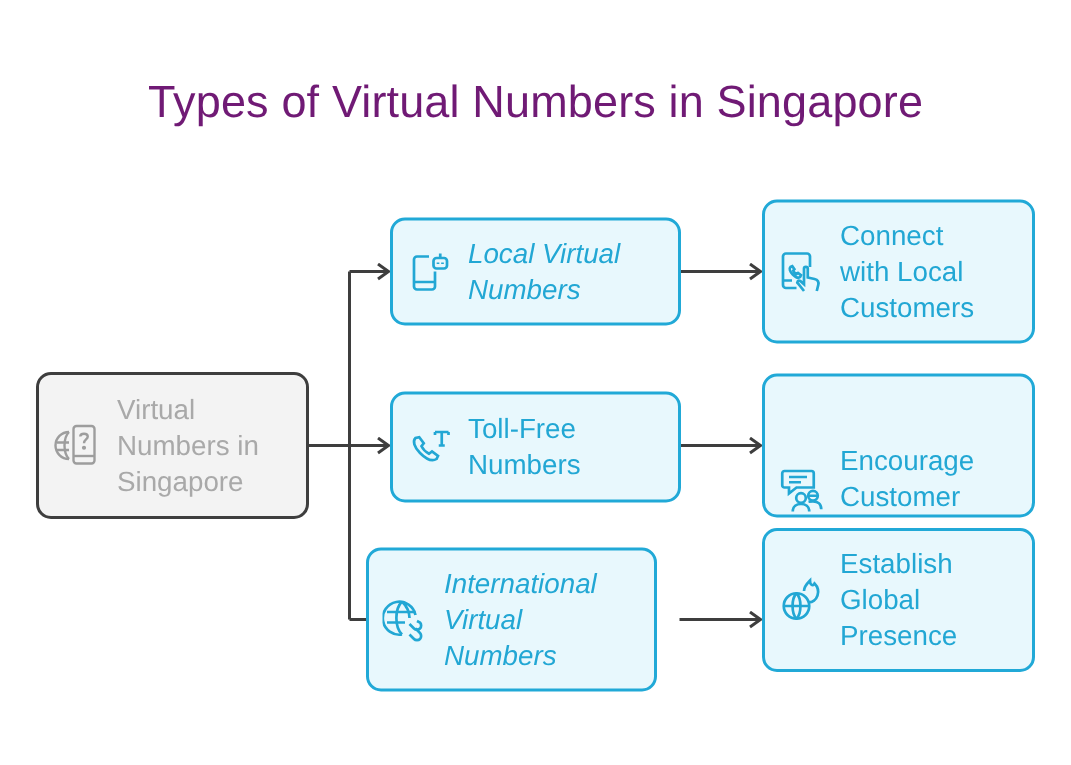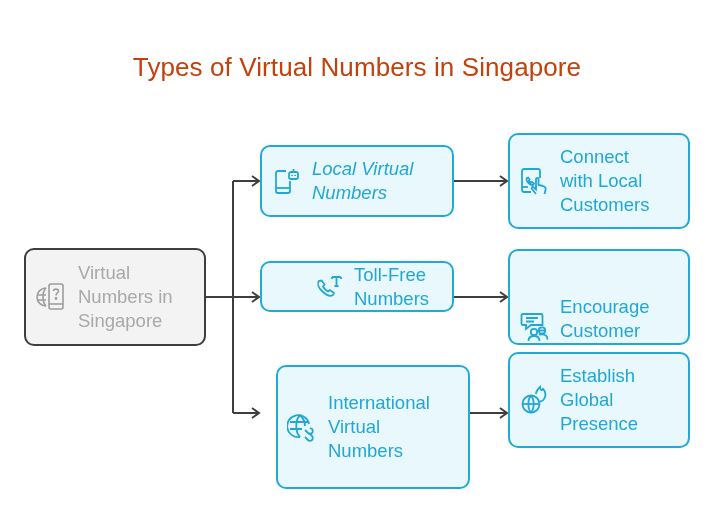--- a/index.html
+++ b/index.html
@@ -2,21 +2,21 @@
 <html><head>
   <meta charset="utf-8">
   <style>
     html, body { margin: 0; padding: 0; }
     body {
       width: 714px; height: 510px; background: #ffffff; position: relative; overflow: hidden;
       font-family: "Liberation Sans", "DejaVu Sans", sans-serif;
     }
     .title {
       position: absolute; left: 0; width: 714px; top: 52px; text-align: center;
-      font-size: 26px; color: #c2410c; letter-spacing: 0.1px;
+      font-size: 30px; color: #701a75; letter-spacing: 0.1px;
     }
     svg.connectors { position: absolute; left: 0; top: 0; }
     .node {
       position: absolute; box-sizing: border-box; border-radius: 10px;
       display: flex; align-items: center;
     }
     .node.root {
       background: #f3f3f3; border: 2px solid #3e3e3e; color: #a9a9a9;
     }
     .node.blue {
@@ -76,34 +76,34 @@
       <path d="M20.5,3 L20.5,6"></path>
       <path d="M19,9 L19,10 M22,9 L22,10"></path>
     </svg>
   </span>
   <span class="label">
     <span>Local Virtual</span><br>
     <span>Numbers</span>
   </span>
 </div>
 
-<div class="node blue" style="left:260px; top:261px; width:194px; height:51px;padding-left:42px;">
+<div class="node blue" style="left:260px; top:261px; width:194px; height:74px;">
   <span class="icon" style="width:50px;">
     <svg width="30" height="30" viewBox="0 0 30 30" fill="none" stroke="#22a7d4" stroke-width="1.8">
       <path d="M5,9 C3,11 4,15 8,19 C12,23 16,25 19,23 L20,21 L16,18 L14,19.5 C12,18.5 10,16.5 9,14.5 L10.5,12.5 L7.5,8.5 Z"></path>
       <path d="M18,5 L27,5 M22.5,5 L22.5,14 M20.5,14 L24.5,14 M18,5 L18,7 M27,5 L27,7"></path>
     </svg>
   </span>
   <span class="label">
     <span>Toll-Free</span><br>
     <span>Numbers</span>
   </span>
 </div>
 
-<div class="node blue" style="left:276px; top:365px; width:194px; height:124px;">
+<div class="node blue" style="left:244px; top:365px; width:194px; height:96px;font-style:italic;">
   <span class="icon" style="width:50px;">
     <svg width="32" height="30" viewBox="0 0 32 30" fill="none" stroke="#22a7d4" stroke-width="1.8">
       <path d="M22,12 A11,11 0 1 0 13,25"></path>
       <path d="M13,3 C8,8 8,20 13,25 M13,3 C17,7 18,11 18,14"></path>
       <path d="M3,10 L22,10 M3,17 L15,17"></path>
       <path d="M18,18 L21,21 C22,22 24,22 25,21 C26,20 26,18 25,17 L23,16"></path>
       <path d="M22,21 L25,24 C26,25 26,27 25,28 C24,29 22,29 21,28 L18,25"></path>
     </svg>
   </span>
   <span class="label">

